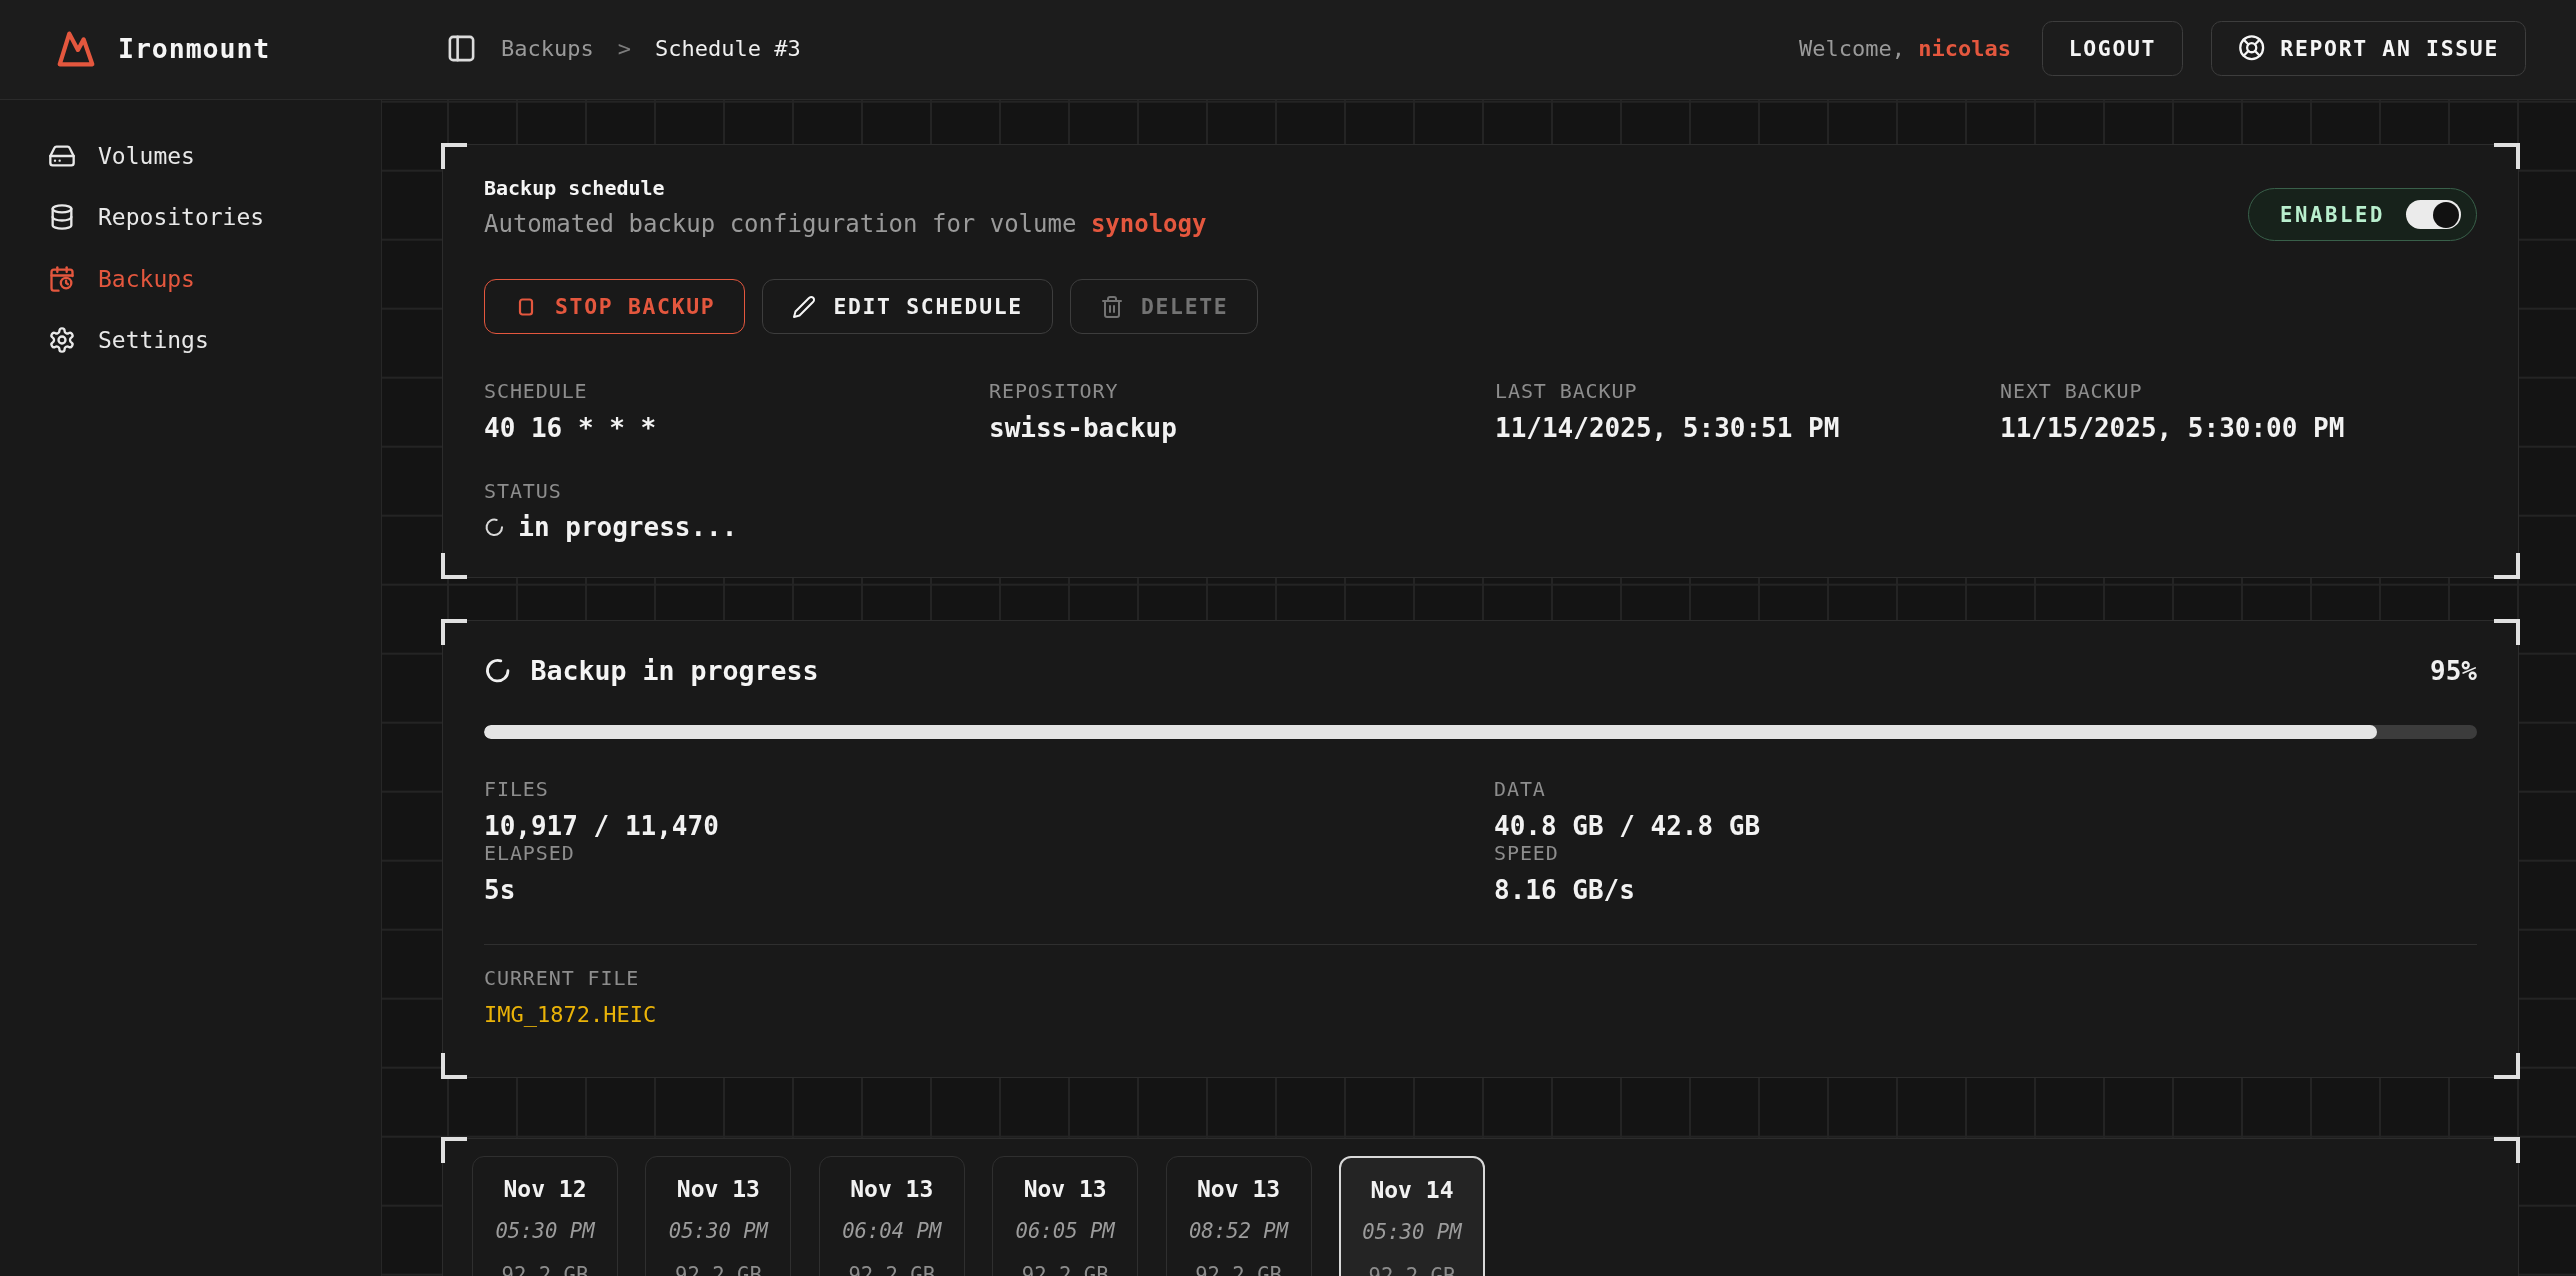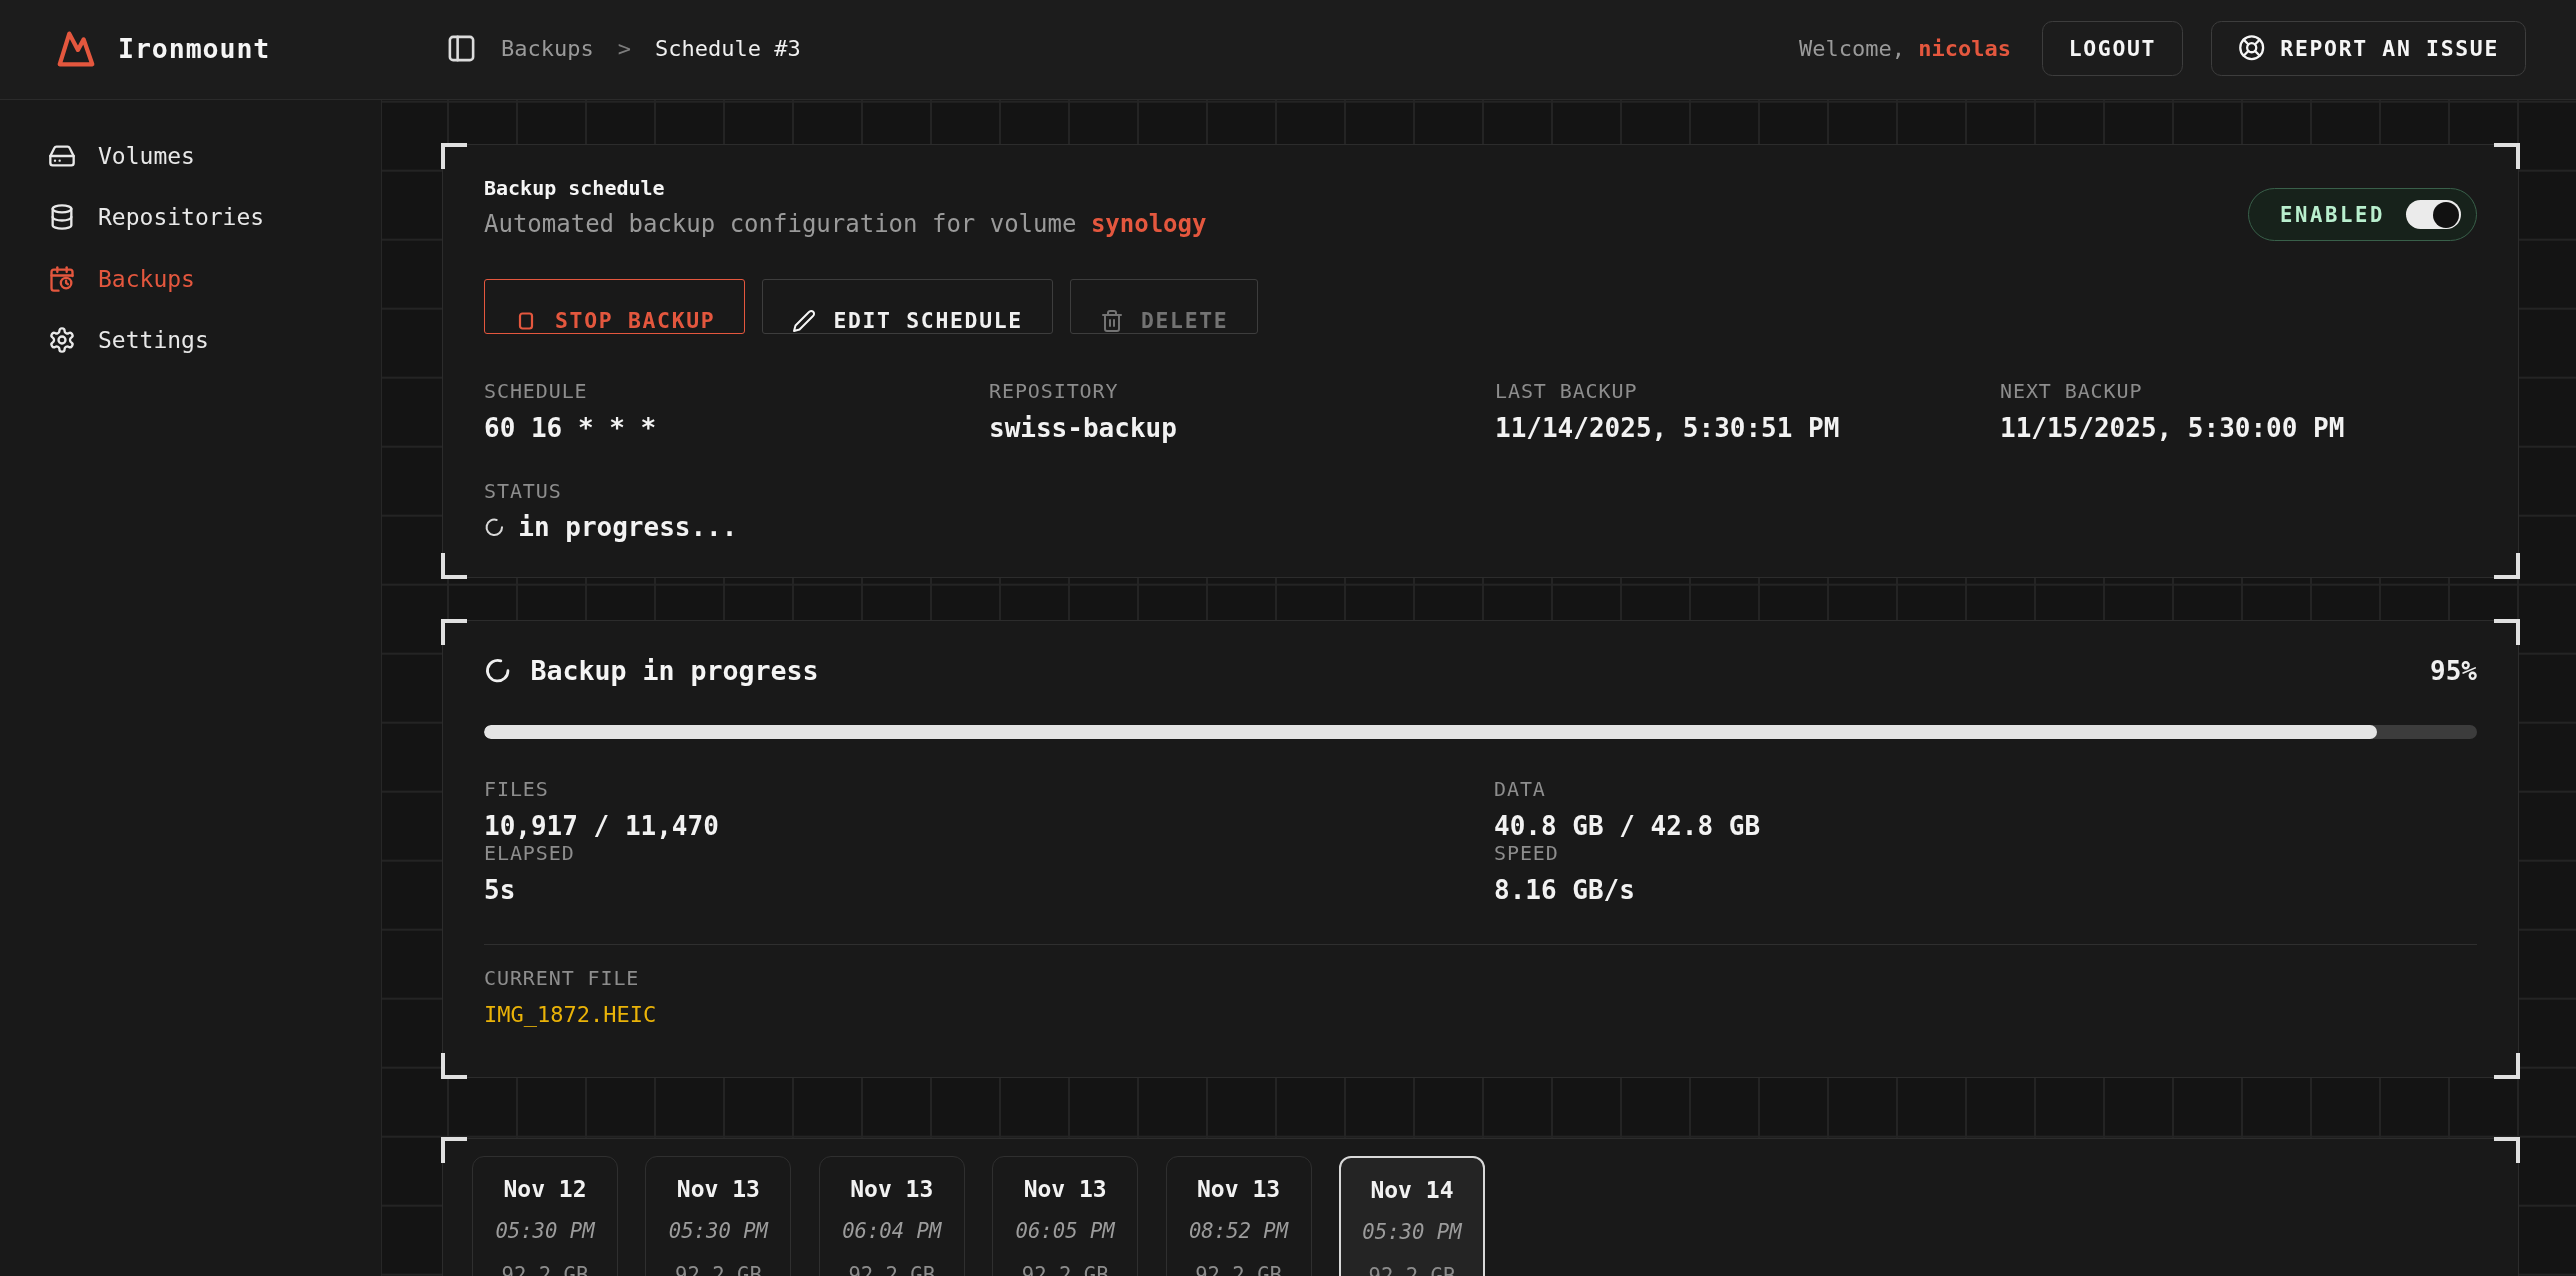--- a/index.html
+++ b/index.html
@@ -77,22 +77,22 @@
   .toggle-pill {
     margin-top:12px; height:53px; border:1.7px solid #39604a; border-radius:29px;
     background:#17221b; display:flex; align-items:center; gap:20.6px; padding:0 15.4px 0 31px; cursor:pointer;
   }
   .toggle-label { font-size:20.6px; font-weight:bold; letter-spacing:2.6px; color:#b9efce; }
   .switch { position:relative; width:55px; height:29px; border-radius:14.6px; background:#ebebeb; }
   .knob { position:absolute; top:1.7px; right:1.7px; width:26px; height:26px; border-radius:50%; background:#111111; }
 
   .actions { margin-top:38px; display:flex; gap:17px; }
   .btn {
-    height:55px; padding:0 29px; border-radius:3px; border:1.7px solid #3d3d3d; background:transparent;
-    display:inline-flex; align-items:flex-end; gap:17px;
+    height:55px; padding:0 29px; border-radius:12px; border:1.7px solid #3d3d3d; background:transparent;
+    display:inline-flex; align-items:center; gap:17px;
     font-family:inherit; font-size:21.4px; font-weight:bold; letter-spacing:1.7px; color:#f0f0f0; cursor:pointer;
   }
   .btn.danger-border { border-color:#e4573e; color:#e4573e; }
   .btn.danger-text { color:#737373; }
 
   .fields { margin-top:45px; display:grid; grid-template-columns:505px 506px 505px auto; }
   .f-label { font-size:20px; color:#8d8d8d; letter-spacing:0.9px; }
   .f-value { margin-top:10.3px; font-size:26px; font-weight:bold; color:#f2f2f2; white-space:nowrap; }
   .status-block { margin-top:36px; }
   .status-line { margin-top:8.6px; display:flex; align-items:center; gap:13.7px; }
@@ -267,21 +267,21 @@
               <line x1="14" y1="11" x2="14" y2="17"></line>
           </svg>
         </span>
         <span>DELETE</span>
       </button>
     </div>
 
     <div class="fields">
       <div>
         <div class="f-label">SCHEDULE</div>
-        <div class="f-value">60 16 * * *</div>
+        <div class="f-value">40 16 * * *</div>
       </div>
       <div>
         <div class="f-label">REPOSITORY</div>
         <div class="f-value">swiss-backup</div>
       </div>
       <div>
         <div class="f-label">LAST BACKUP</div>
         <div class="f-value">11/14/2025, 5:30:51 PM</div>
       </div>
       <div>

